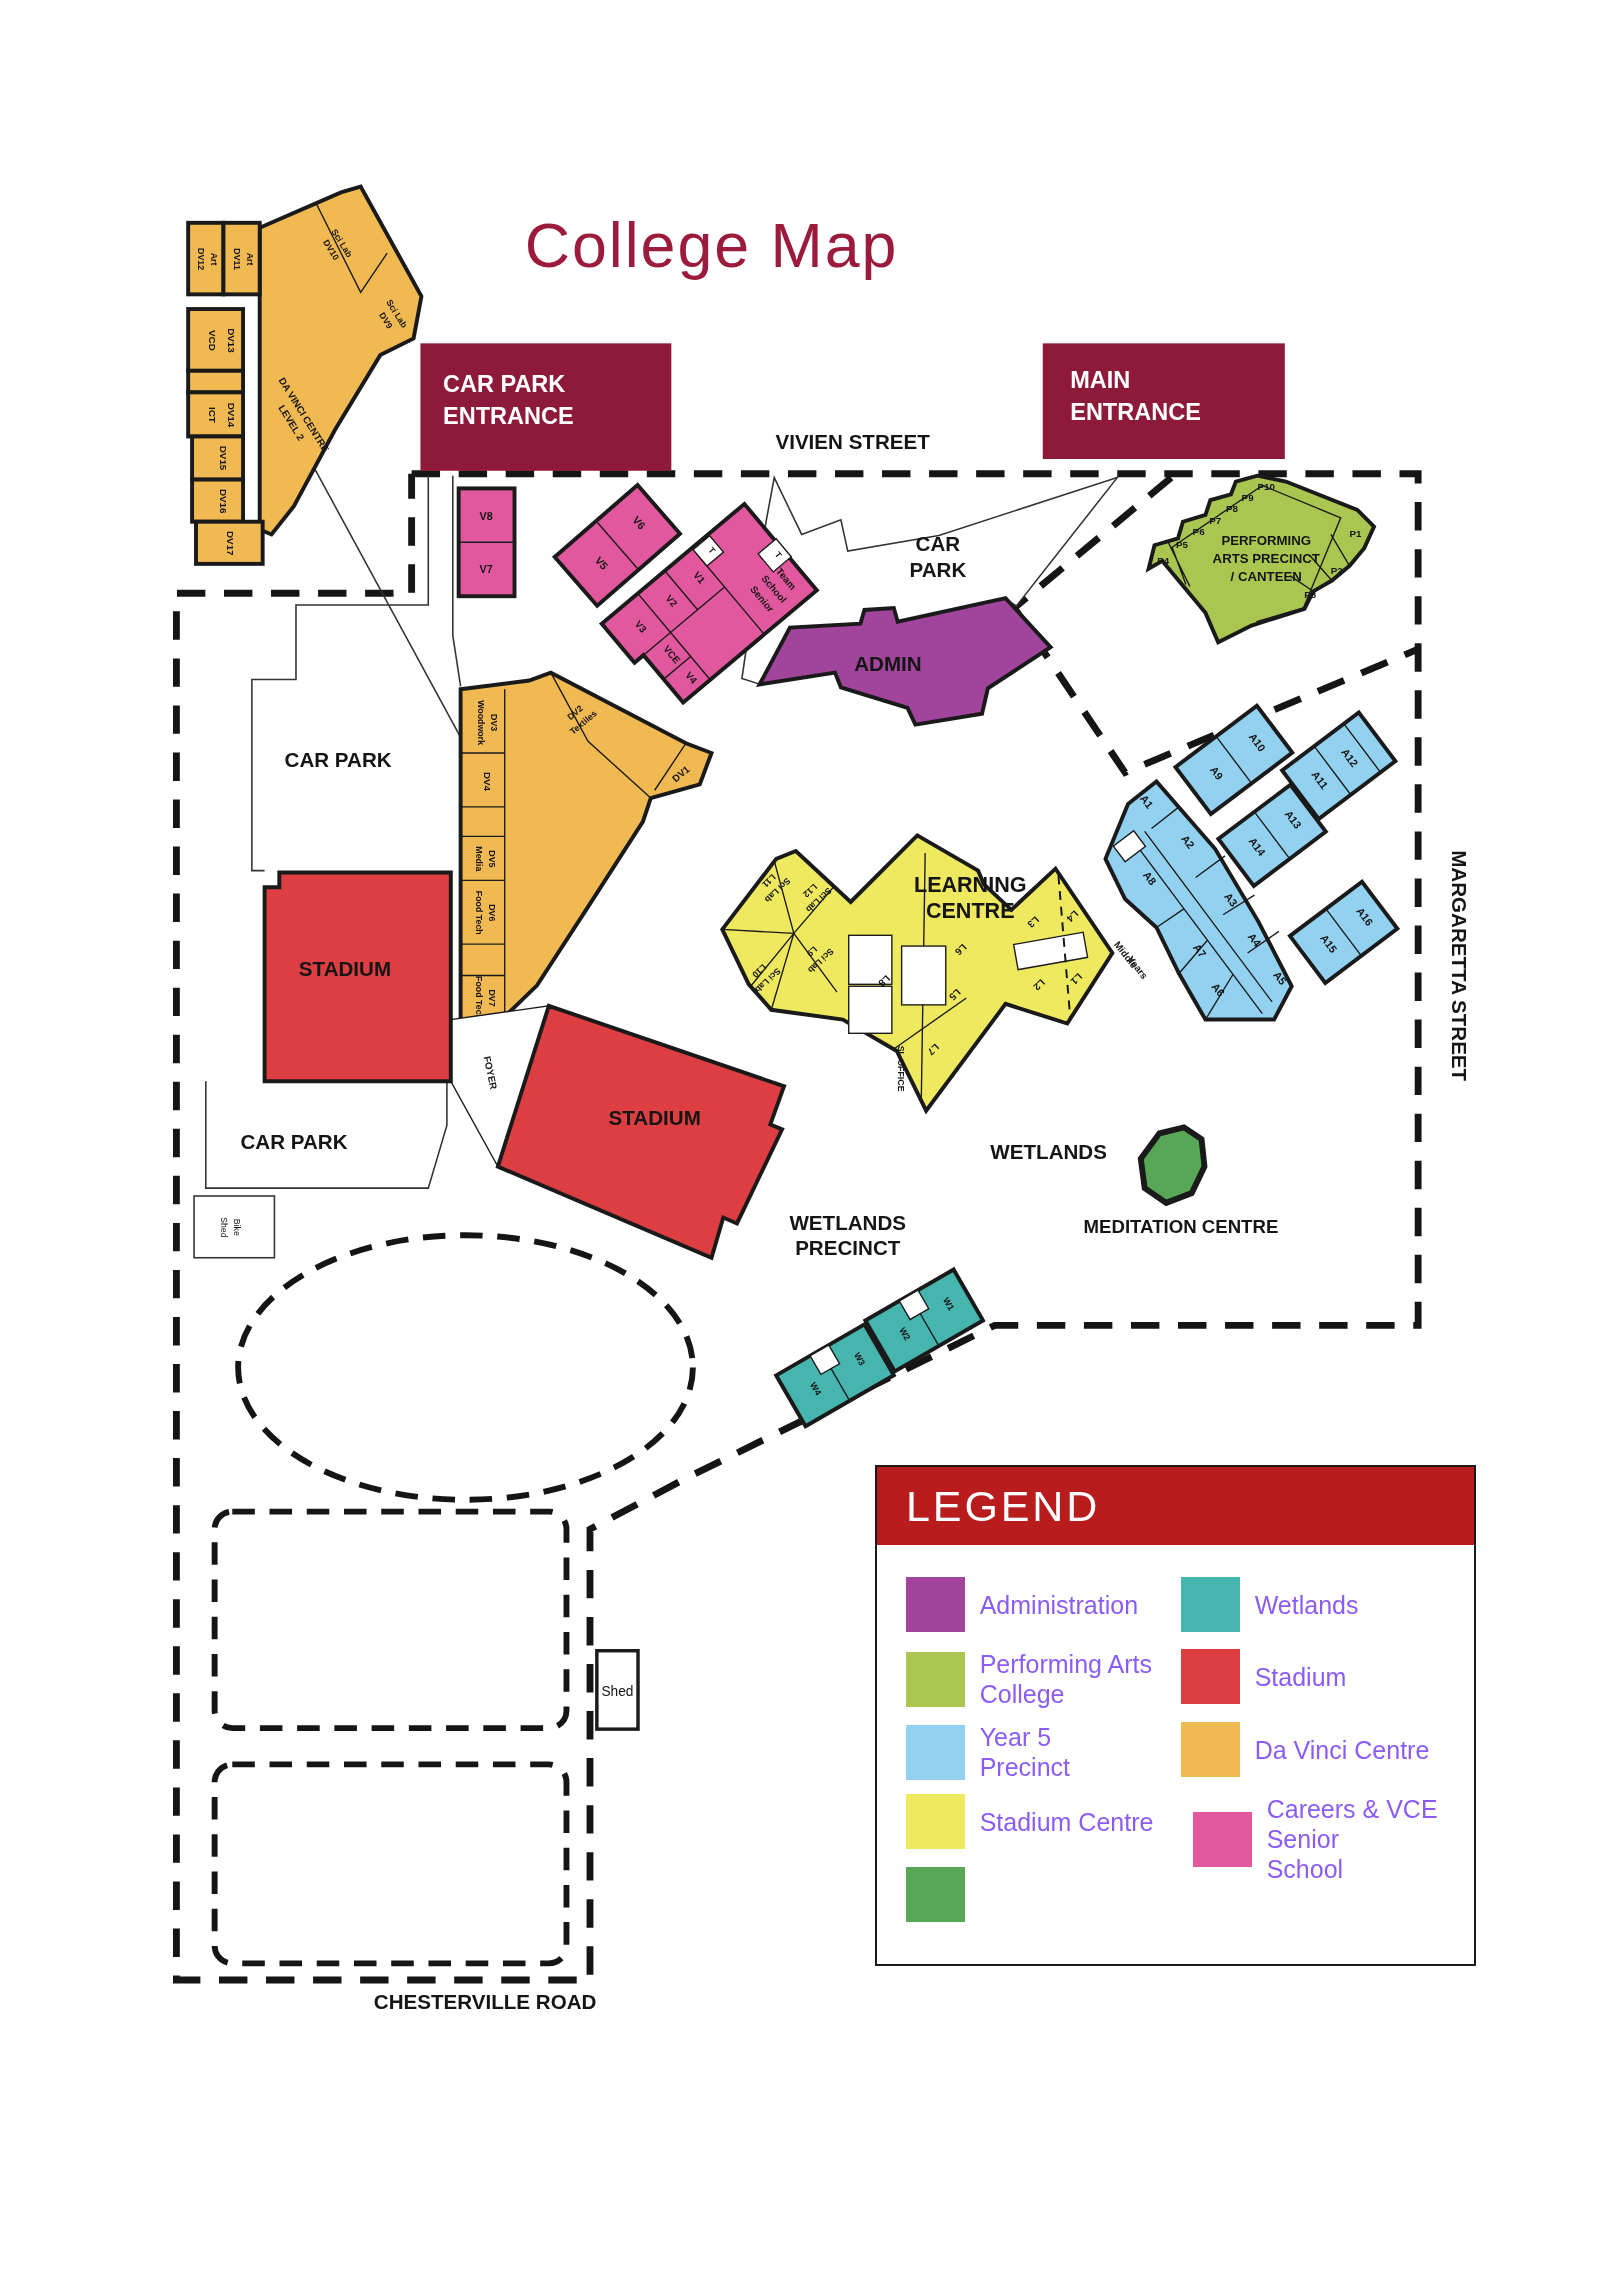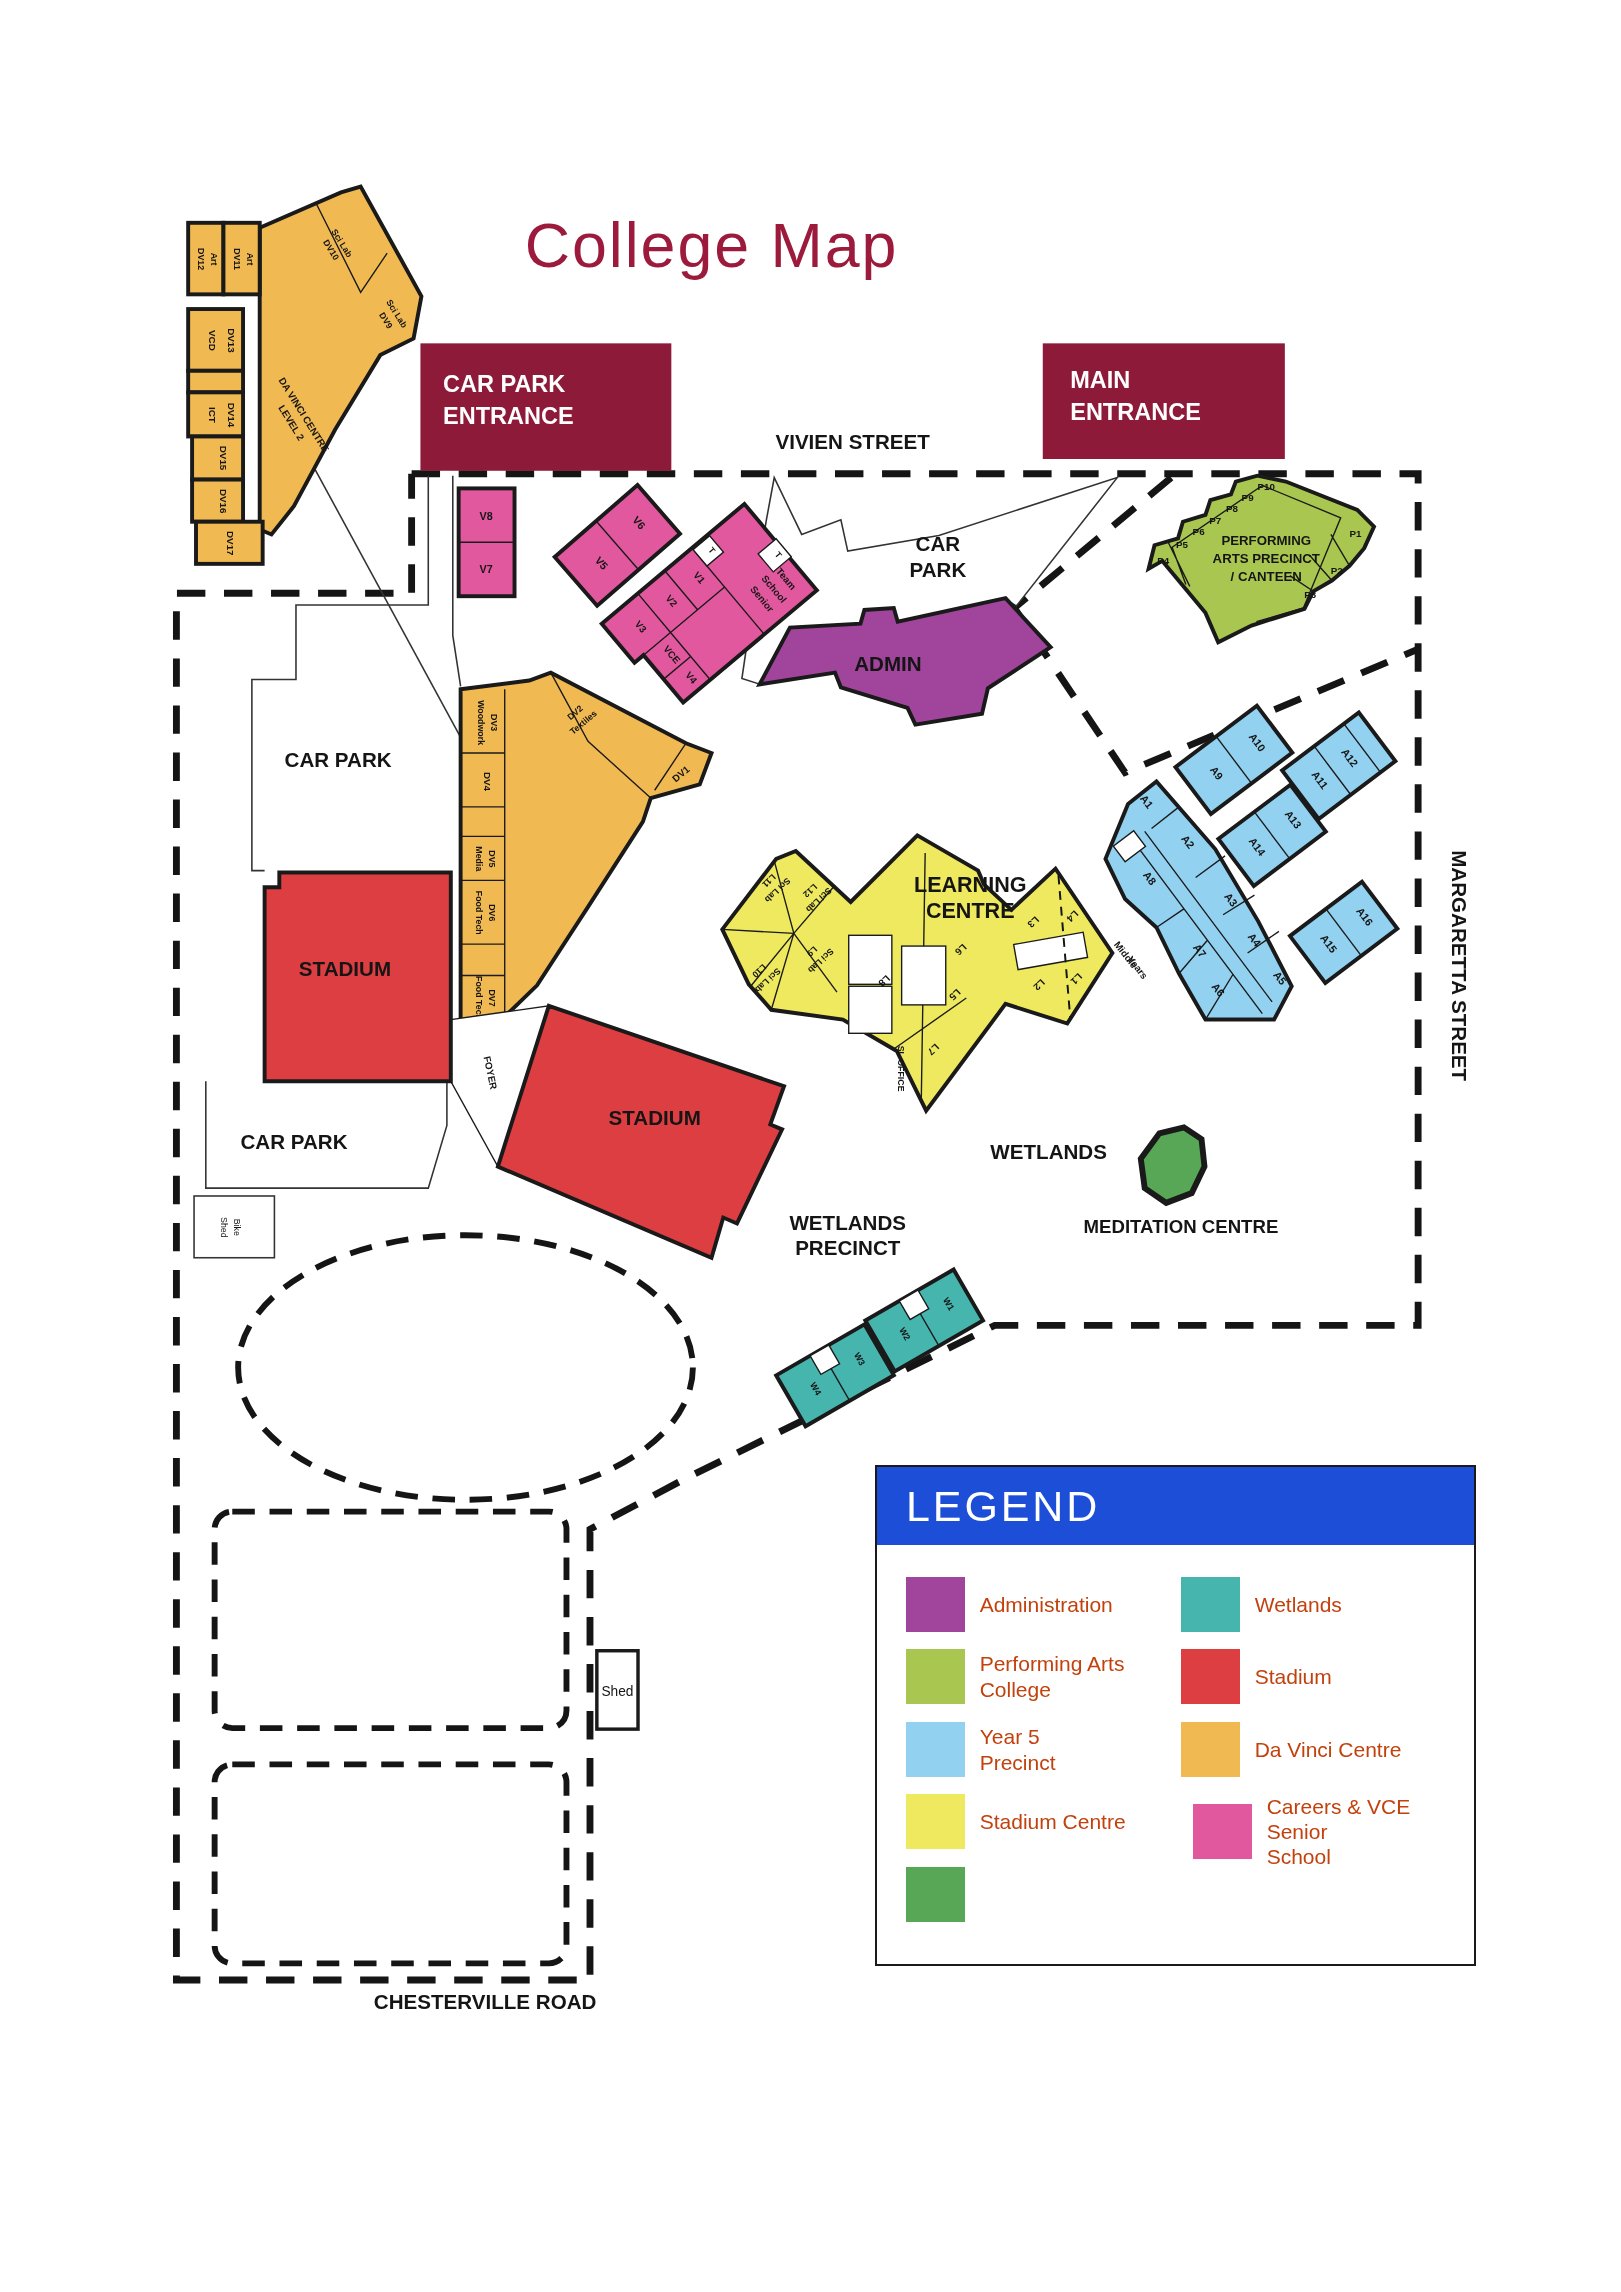--- a/index.html
+++ b/index.html
@@ -27,24 +27,24 @@
   .big{font-size:21px;font-weight:700;text-anchor:middle}
   .med{font-size:19px;font-weight:700;text-anchor:middle}
   .bn{font-size:13.5px;font-weight:700;text-anchor:middle}
   .bn2{font-size:22px;font-weight:700;text-anchor:middle}
   .rm{font-size:10px;font-weight:700;text-anchor:middle}
   .rm11{font-size:11px;font-weight:700;text-anchor:middle}
   .rm9{font-size:9px;font-weight:700;text-anchor:middle}
 
   
   .legend{position:absolute;left:875px;top:1465px;width:601px;height:501px;background:#fff;border:2.9px solid #1a1a1a;box-sizing:border-box}
-  .legend-header{height:78px;background:#1d4ed8;color:#fff;font-size:43px;font-weight:400;letter-spacing:2.9px;line-height:78px;padding-left:29px;box-sizing:border-box}
+  .legend-header{height:78px;background:#b91c1c;color:#fff;font-size:43px;font-weight:400;letter-spacing:2.9px;line-height:78px;padding-left:29px;box-sizing:border-box}
   .li{position:absolute;display:flex;align-items:center;gap:14.7px}
   .sw{width:59px;height:55px;flex:none}
-  .li-label{font-size:21px;color:#c2410c;white-space:pre-line;line-height:1.2}
+  .li-label{font-size:25px;color:#8b5cf6;white-space:pre-line;line-height:1.2}
   .c-admin{background:#A0459B}.c-pa{background:#A9C650}.c-y7{background:#92D1F0}
   .c-lc{background:#EEE95E}.c-mm{background:#57A757}.c-wl{background:#45B5AE}
   .c-st{background:#DD3E42}.c-dv{background:#F1B952}.c-ca{background:#E2589E}
 </style>
 </head>
 <body>
 
 <div class="page">
 <svg width="1621" height="2293" viewBox="0 0 1654 2339">
 

